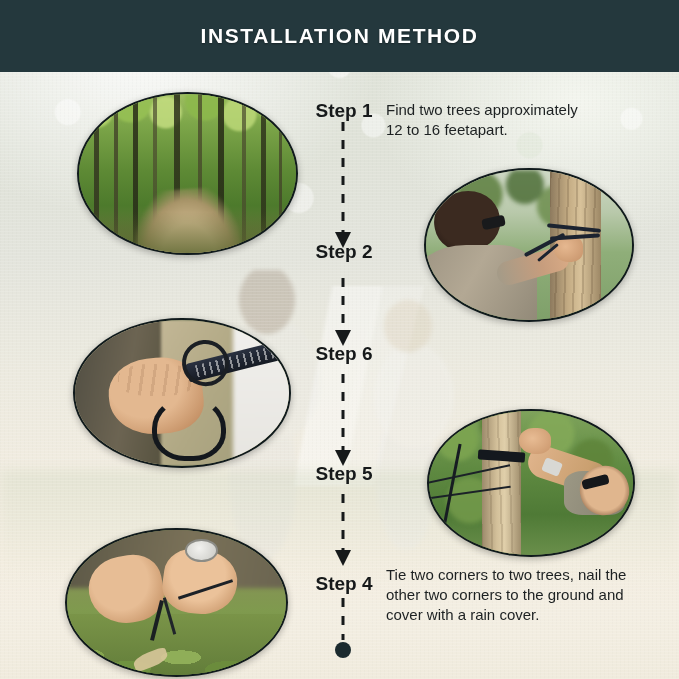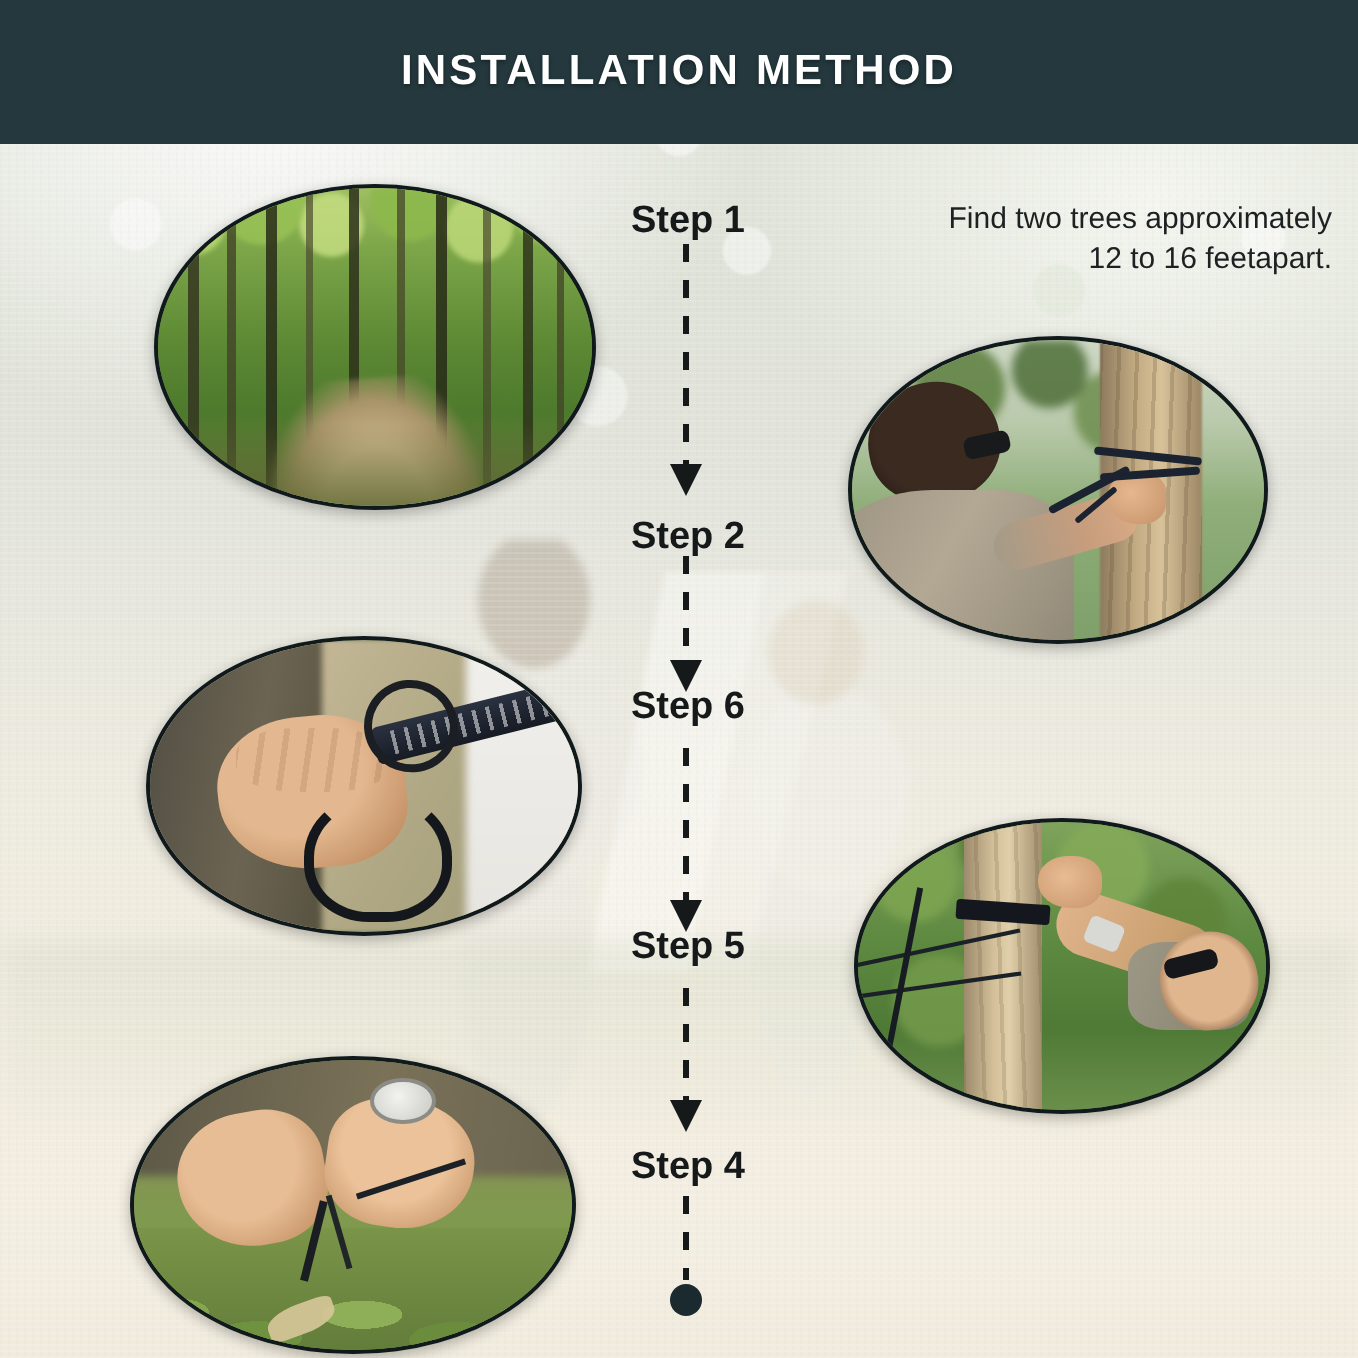--- a/index.html
+++ b/index.html
@@ -105,21 +105,21 @@
     font-weight:bold;font-size:19px;color:#16191a;
     white-space:nowrap;
     text-align:center;
   }
 
   
   .step-text{
     position:absolute;
     font-family:"Liberation Sans", sans-serif;
     font-size:15px;line-height:20px;color:#1d2122;
-    text-align:right;white-space:pre-line;
+    text-align:left;white-space:pre-line;
   }
 
   
   .photo{
     position:absolute;
     border-radius:50%;
     overflow:hidden;
     border:2px solid #101a1c;
     box-shadow:0 2px 7px rgba(0,0,0,.28);
     background:#6e7a5a;
@@ -324,21 +324,21 @@
         <div class="arm"></div>
         <div class="hand"></div>
       <div class="strap">
         <i style="left:2%;top:54%;width:52%;height:7%;transform:rotate(-28deg);"></i>
         <i style="left:30%;top:22%;width:62%;height:8%;transform:rotate(6deg);"></i>
         <i style="left:34%;top:40%;width:58%;height:8%;transform:rotate(-4deg);"></i>
         <i style="left:16%;top:70%;width:30%;height:6%;transform:rotate(-40deg);"></i>
       </div>
     </div>
   </div>
-  <div class="step-label" style="left:304px;top:258px;width:80px;">Step 2</div>
+  <div class="step-label" style="left:304px;top:241px;width:80px;">Step 2</div>
 
   <div class="photo p3" style="left:73px;top:318px;width:214px;height:146px;">
     <div class="ph-inner">
       <div class="bg"></div>
         <div class="blur-left"></div>
         <div class="blur-right"></div>
       <div class="hand"></div>
         <div class="knuckles"></div>
       <div class="webbing"></div>
         <div class="webbing-dots"></div>
@@ -376,14 +376,17 @@
       <div class="handL"></div>
         <div class="handR"></div>
         <div class="watch"></div>
       <div class="cordline"></div>
         <div class="stake"></div>
         <div class="stake2"></div>
       <div class="leaf"></div>
     </div>
   </div>
   <div class="step-label" style="left:304px;top:573px;width:80px;">Step 4</div>
+  <div class="step-text" style="left:386px;top:565px;width:284px;">Tie two corners to two trees, nail the
+other two corners to the ground and
+cover with a rain cover.</div>
 
 </div>
 
 </body></html>

